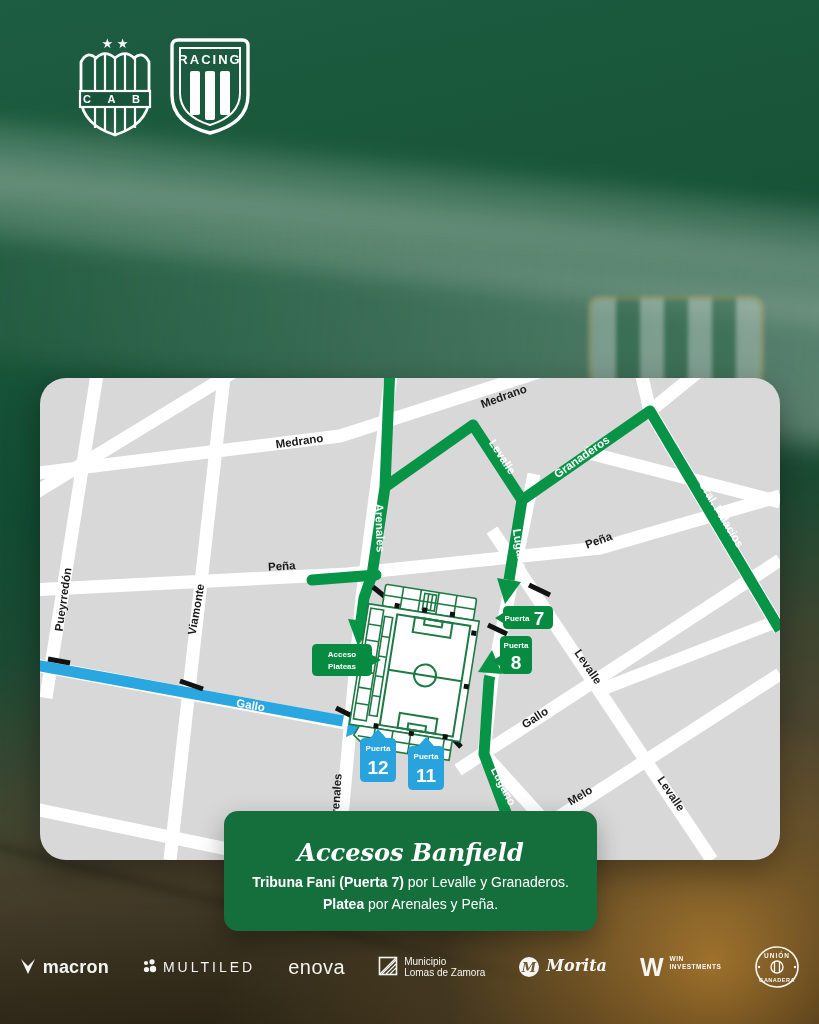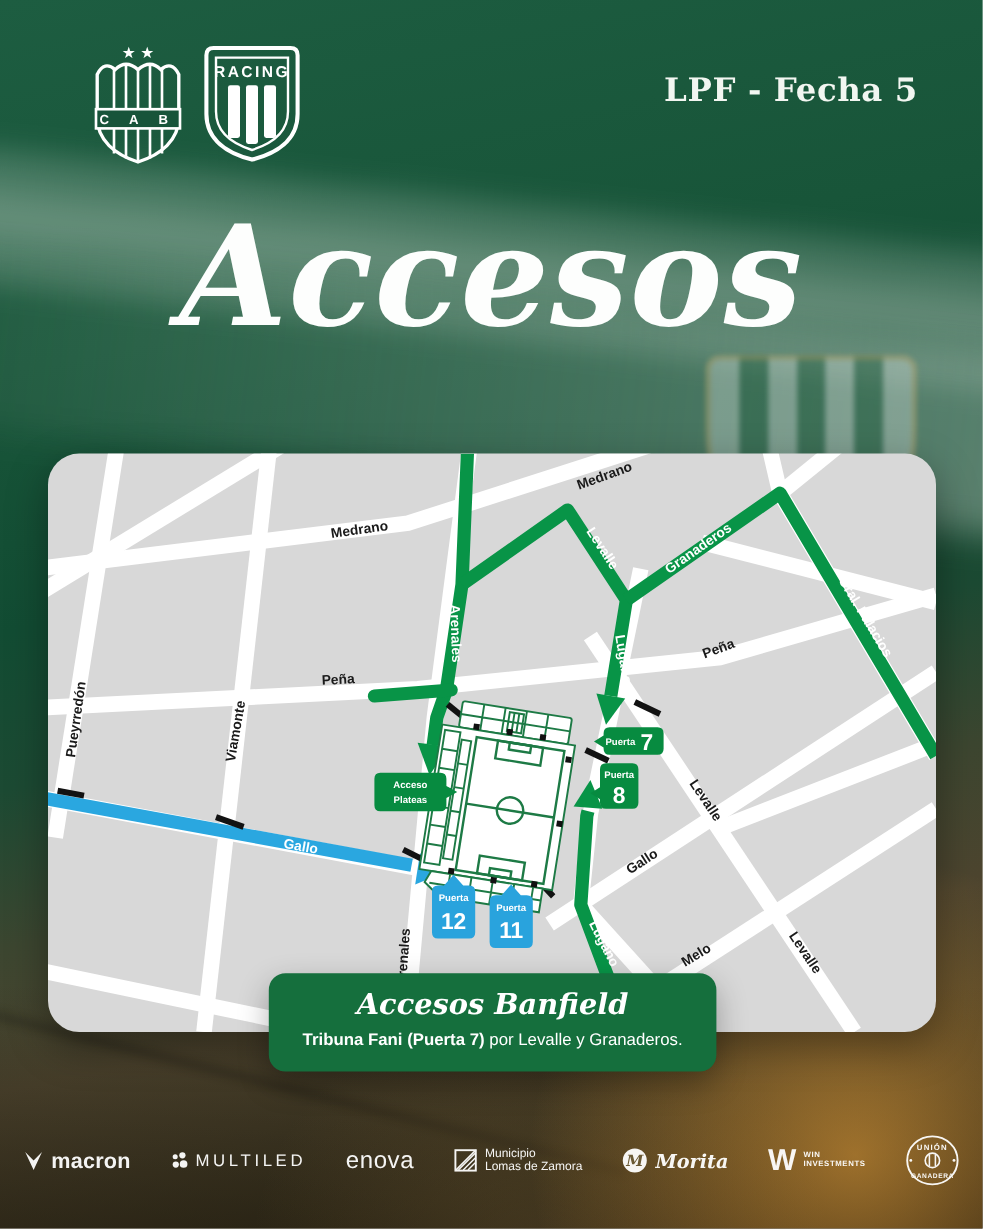--- a/index.html
+++ b/index.html
@@ -48,30 +48,30 @@
   .lbl{font:700 11.5px "Liberation Sans",sans-serif;fill:#1a1a1a;text-anchor:middle;}
   .lblw{font:700 11.5px "Liberation Sans",sans-serif;fill:#ffffff;text-anchor:middle;}
   .badge-g{fill:var(--badge-green,#078b40);}
   .badge-b{fill:var(--badge-blue,#29a3dd);}
   .bsmall{font:700 8px "Liberation Sans",sans-serif;fill:#fff;text-anchor:middle;}
   .bbig{font:700 19px "Liberation Sans",sans-serif;fill:#fff;text-anchor:middle;}
   .stadium-line{stroke:#1d7a45;stroke-width:1.6;fill:none;}
   .stadium-fill{fill:#ffffff;stroke:#1d7a45;stroke-width:1.6;}
 
   .info-box{position:absolute;left:224px;top:811px;width:373px;border-radius:14px;
-    background:#156f3d;color:#fff;text-align:center;padding:11px 12px 14px;box-sizing:border-box;
+    background:#156f3d;color:#fff;text-align:center;padding:27px 12px 14px;box-sizing:border-box;
     box-shadow:0 10px 26px rgba(0,0,0,.30);}
   .ib-title{font-family:"DejaVu Serif","Liberation Serif",serif;font-style:italic;font-weight:700;
     font-size:24px;margin:0 0 6px;}
   .ib-line{margin:2px 0;font-size:14px;line-height:1.42;}
   .ib-line strong{font-weight:700;}
 
   .sponsors{position:absolute;left:0;top:944px;width:100%;display:flex;justify-content:center;
     align-items:center;gap:33px;color:#fff;}
-  .sp{display:flex;align-items:center;gap:6px;opacity:.95;}
+  .sp{display:flex;gap:6px;opacity:.95;}
   .sp-macron-txt{font-size:18px;font-weight:700;letter-spacing:.2px;}
   .sp-multiled-txt{font-size:14px;font-weight:400;letter-spacing:3px;}
   .sp-enova-txt{font-size:20px;font-weight:400;letter-spacing:.5px;}
   .sp-muni-txt{font-size:10px;font-weight:400;line-height:1.15;text-align:left;}
   .sp-morita-txt{font-family:"DejaVu Serif","Liberation Serif",serif;font-style:italic;font-weight:700;font-size:16px;}
   .sp-win-w{font-size:25px;font-weight:800;line-height:1;}
   .sp-win-txt{font-size:6.5px;font-weight:700;line-height:1.25;letter-spacing:.5px;text-align:left;}
   .logo-svg text{font-family:"Liberation Sans",sans-serif;}
 </style>
 </head>
@@ -102,25 +102,23 @@
       <svg class="logo-svg" width="84" height="102" viewBox="0 0 84 100">
         <path d="M10,3 H74 Q80,3 80,9 V58 C80,80 62,91 42,96 C22,91 4,80 4,58 V9 Q4,3 10,3 Z" stroke="#fff" stroke-width="3.4" fill="none"></path>
         <path d="M12,11 H72 V56 C72,74 58,83 42,88 C26,83 12,74 12,56 Z" stroke="#fff" stroke-width="2" fill="none"></path>
         <text x="42" y="27" fill="#fff" font-size="13" font-weight="700" text-anchor="middle" letter-spacing="2">RACING</text>
         <rect x="22" y="34" width="10" height="44" rx="2" fill="#fff"></rect>
         <rect x="37" y="34" width="10" height="49" rx="2" fill="#fff"></rect>
         <rect x="52" y="34" width="10" height="44" rx="2" fill="#fff"></rect>
       </svg>
     </div>
     <div class="matchinfo">
-      <div class="league">LPF - Fecha 5</div>
     </div>
   </header>
 
-  <h1 class="hero-title">Accesos</h1>
 
   <div class="map-card">
     <svg width="740" height="482" viewBox="0 0 740 482">
 
       <g class="street">
         <path d="M58,-10 L6,320"></path>
         <path d="M200,-10 L-10,118"></path>
         <path d="M185,-10 L130,482"></path>
         <path d="M352,-10 L322,220 L298,482"></path>
         <path d="M-10,96 L300,58 L505,-8"></path>
@@ -250,20 +248,21 @@
         <path class="badge-b" d="M373,368 h26 q5,0 5,5 v34 q0,5 -5,5 h-26 q-5,0 -5,-5 v-34 q0,-5 5,-5 Z M378,368 l8,-9 l8,9 Z"></path>
         <text class="bsmall" x="386" y="381">Puerta</text>
         <text class="bbig" x="386" y="404">11</text>
       </g>
     </svg>
   </div>
 
   <div class="info-box">
     <h2 class="ib-title">Accesos Banfield</h2>
     <p class="ib-line"><strong>Tribuna Fani (Puerta 7)</strong><span> por Levalle y Granaderos.</span></p>
+    <p class="ib-line"><strong>Platea</strong><span> por Arenales y Peña.</span></p>
   </div>
 
   <footer class="sponsors">
     <div class="sp">
       <svg width="18" height="18" viewBox="0 0 18 18">
         <path d="M2,2 L9,9 L16,2 L9,17 Z" fill="#fff"></path>
       </svg>
       <span class="sp-macron-txt">macron</span>
     </div>
     <div class="sp">

